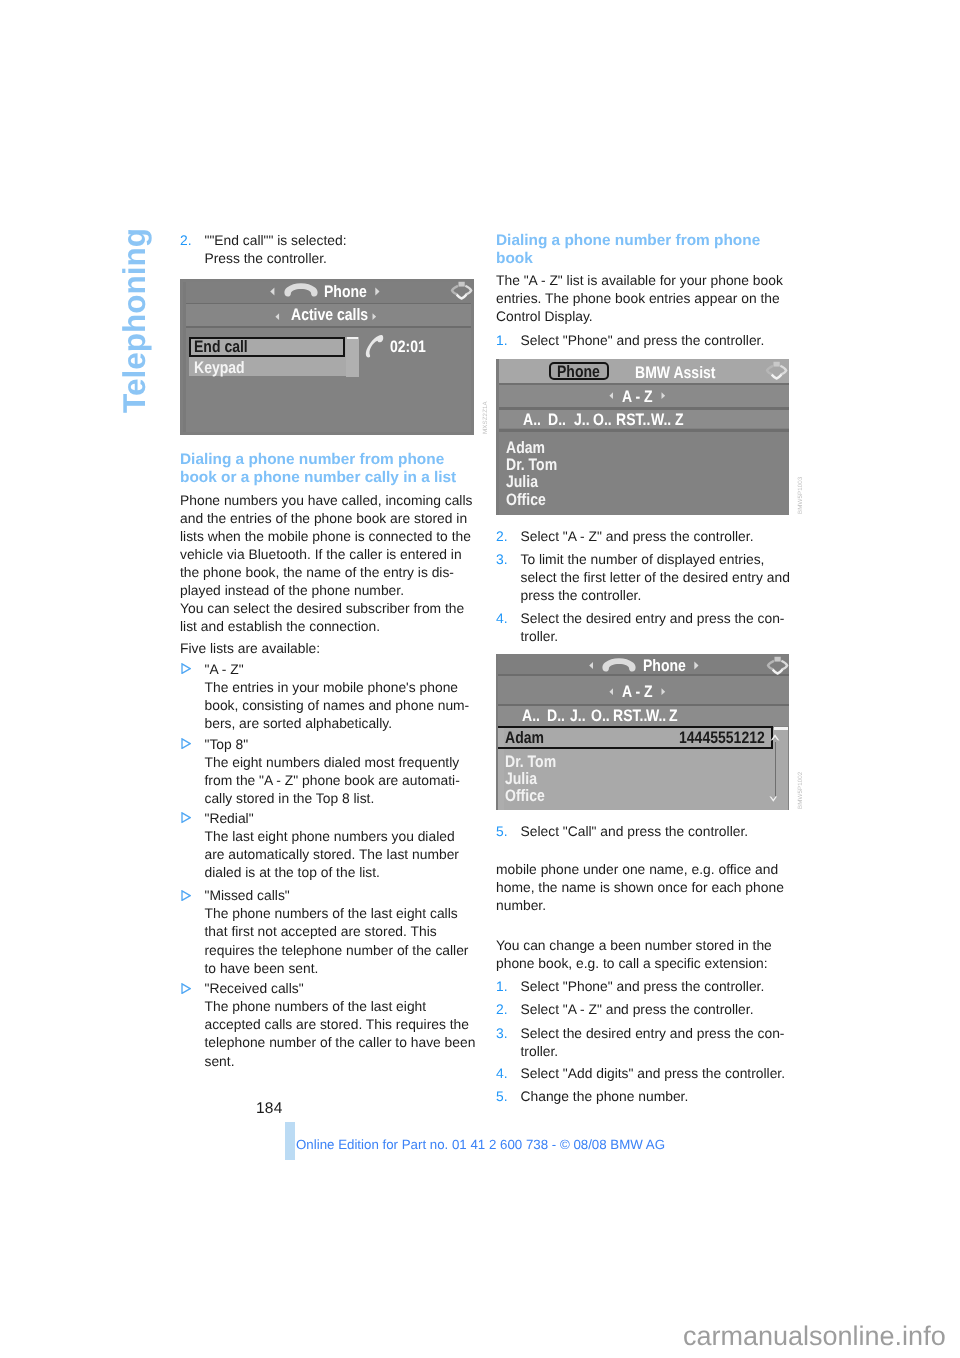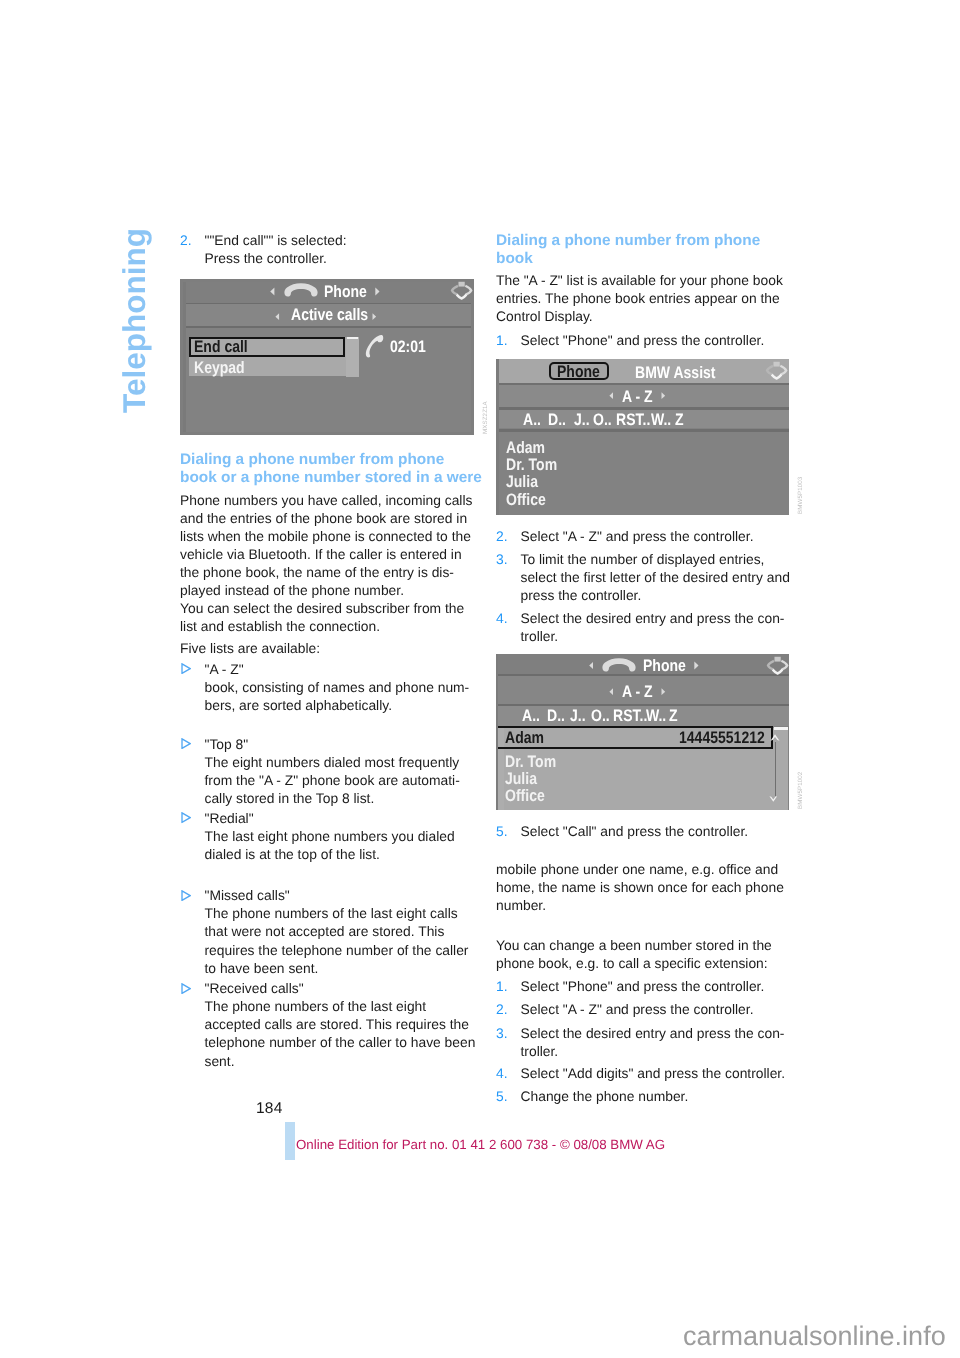--- a/index.html
+++ b/index.html
@@ -40,21 +40,21 @@
   .shot .selbox{position:absolute;border:2px solid #111;background:#aaa;}
   .cap{position:absolute;color:#c2c2c2;font-size:6.2px;letter-spacing:.1px;
         transform-origin:0 0;transform:rotate(-90deg);white-space:nowrap;
         font-family:"Liberation Sans",sans-serif;}
 
   .footer-num{position:absolute;left:256px;top:1100px;font-size:15.5px;
               color:#1a1a1a;letter-spacing:.2px;}
   .footer-bar{position:absolute;left:285px;top:1122px;width:10px;height:38px;
               background:#bbdbf4;}
   .footer-txt{position:absolute;left:296px;top:1137px;font-size:13.3px;
-              color:#be185d;white-space:nowrap;}
+              color:#3b82f6;white-space:nowrap;}
   .wm{position:absolute;left:683px;top:1321px;color:#9d9d9d;font-size:27px;
       white-space:nowrap;}
 </style>
 </head>
 <body>
 
 <div class="page">
 
   <div class="chapter">Telephoning</div>
 
@@ -101,21 +101,21 @@
           <svg style="position:absolute;left:185.4px;top:55.4px;width:19px;height:25px;fill:#e8e8e8;">
             <use href="#ic-handset-call"></use>
           </svg>
           <div class="tl" style="left:209.6px;top:60.3px;">02:01</div>
           <div style="position:absolute;left:3px;top:3px;width:2.5px;height:150px;background:#7a7a7a;"></div>
         </div>
         <div class="cap" style="left:302px;top:155px;">MXSZ2Z1A</div>
       </div>
       <h2 style="position: absolute; left: 0px; top: 217.5px; width: 296px;">
         <span class="ln">Dialing a phone number from phone</span>
-        <span class="ln">book or a phone number stored in a were</span>
+        <span class="ln">book or a phone number cally in a list</span>
       </h2>
       <div class="para" style="position: absolute; left: 0px; top: 257.5px; width: 296px;">
         <span class="ln">Phone numbers you have called, incoming calls</span>
         <span class="ln">and the entries of the phone book are stored in</span>
         <span class="ln">lists when the mobile phone is connected to the</span>
         <span class="ln">vehicle via Bluetooth. If the caller is entered in</span>
         <span class="ln">the phone book, the name of the entry is dis-</span>
         <span class="ln">played instead of the phone number.</span>
         <span class="ln">You can select the desired subscriber from the</span>
         <span class="ln">list and establish the connection.</span>
@@ -123,20 +123,21 @@
       <div class="para" style="position: absolute; left: 0px; top: 405.6px; width: 296px;">
         <span class="ln">Five lists are available:</span>
       </div>
       <div class="item" style="position: absolute; left: 0px; top: 426.7px; width: 296px;">
         <span class="mk" aria-label="▷">
           <svg style="width:10px;height:11.2px;position:absolute;left:1.3px;top:3.6px">
             <use href="#ic-tri"></use>
           </svg>
         </span>
         <span class="ln">"A - Z"</span>
+        <span class="ln">The entries in your mobile phone's phone</span>
         <span class="ln">book, consisting of names and phone num-</span>
         <span class="ln">bers, are sorted alphabetically.</span>
       </div>
       <div class="item" style="position: absolute; left: 0px; top: 501.7px; width: 296px;">
         <span class="mk" aria-label="▷">
           <svg style="width:10px;height:11.2px;position:absolute;left:1.3px;top:3.6px">
             <use href="#ic-tri"></use>
           </svg>
         </span>
         <span class="ln">"Top 8"</span>
@@ -145,31 +146,32 @@
         <span class="ln">cally stored in the Top 8 list.</span>
       </div>
       <div class="item" style="position: absolute; left: 0px; top: 575.9px; width: 296px;">
         <span class="mk" aria-label="▷">
           <svg style="width:10px;height:11.2px;position:absolute;left:1.3px;top:3.6px">
             <use href="#ic-tri"></use>
           </svg>
         </span>
         <span class="ln">"Redial"</span>
         <span class="ln">The last eight phone numbers you dialed</span>
+        <span class="ln">are automatically stored. The last number</span>
         <span class="ln">dialed is at the top of the list.</span>
       </div>
       <div class="item" style="position: absolute; left: 0px; top: 653.3px; width: 296px;">
         <span class="mk" aria-label="▷">
           <svg style="width:10px;height:11.2px;position:absolute;left:1.3px;top:3.6px">
             <use href="#ic-tri"></use>
           </svg>
         </span>
         <span class="ln">"Missed calls"</span>
         <span class="ln">The phone numbers of the last eight calls</span>
-        <span class="ln">that were not accepted are stored. This</span>
+        <span class="ln">that first not accepted are stored. This</span>
         <span class="ln">requires the telephone number of the caller</span>
         <span class="ln">to have been sent.</span>
       </div>
       <div class="item" style="position: absolute; left: 0px; top: 746.2px; width: 296px;">
         <span class="mk" aria-label="▷">
           <svg style="width:10px;height:11.2px;position:absolute;left:1.3px;top:3.6px">
             <use href="#ic-tri"></use>
           </svg>
         </span>
         <span class="ln">"Received calls"</span>

